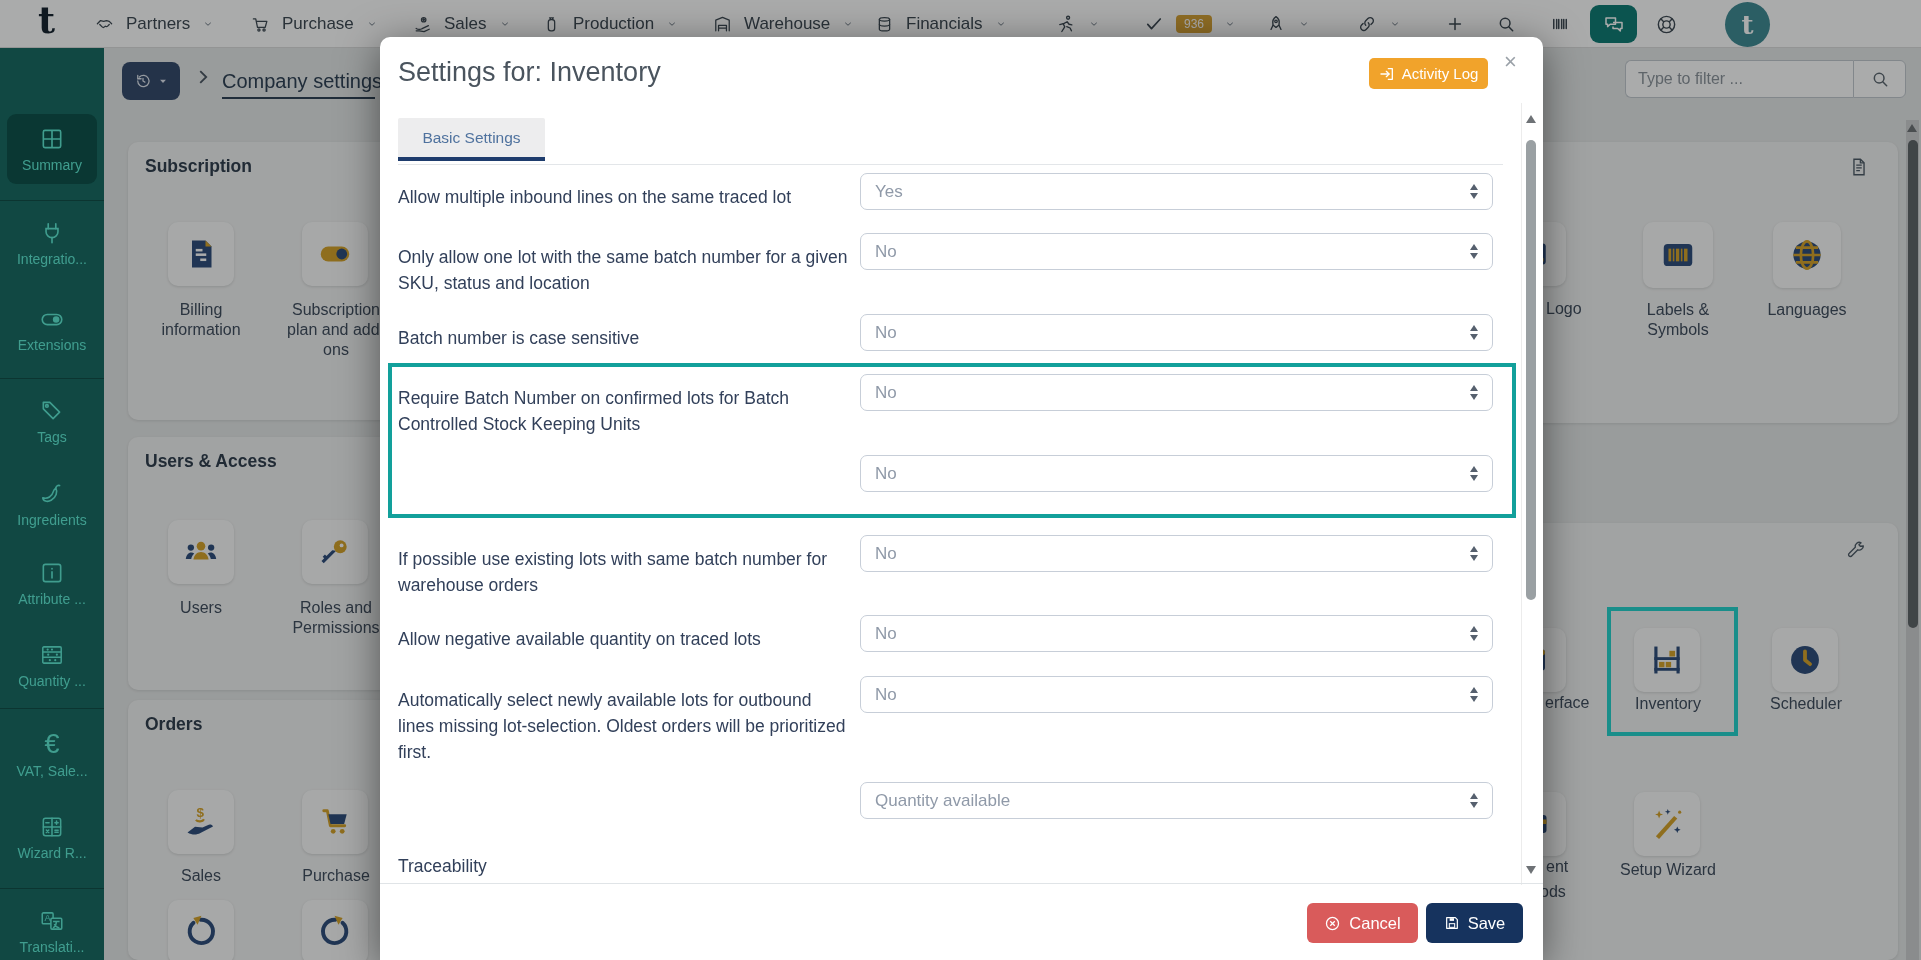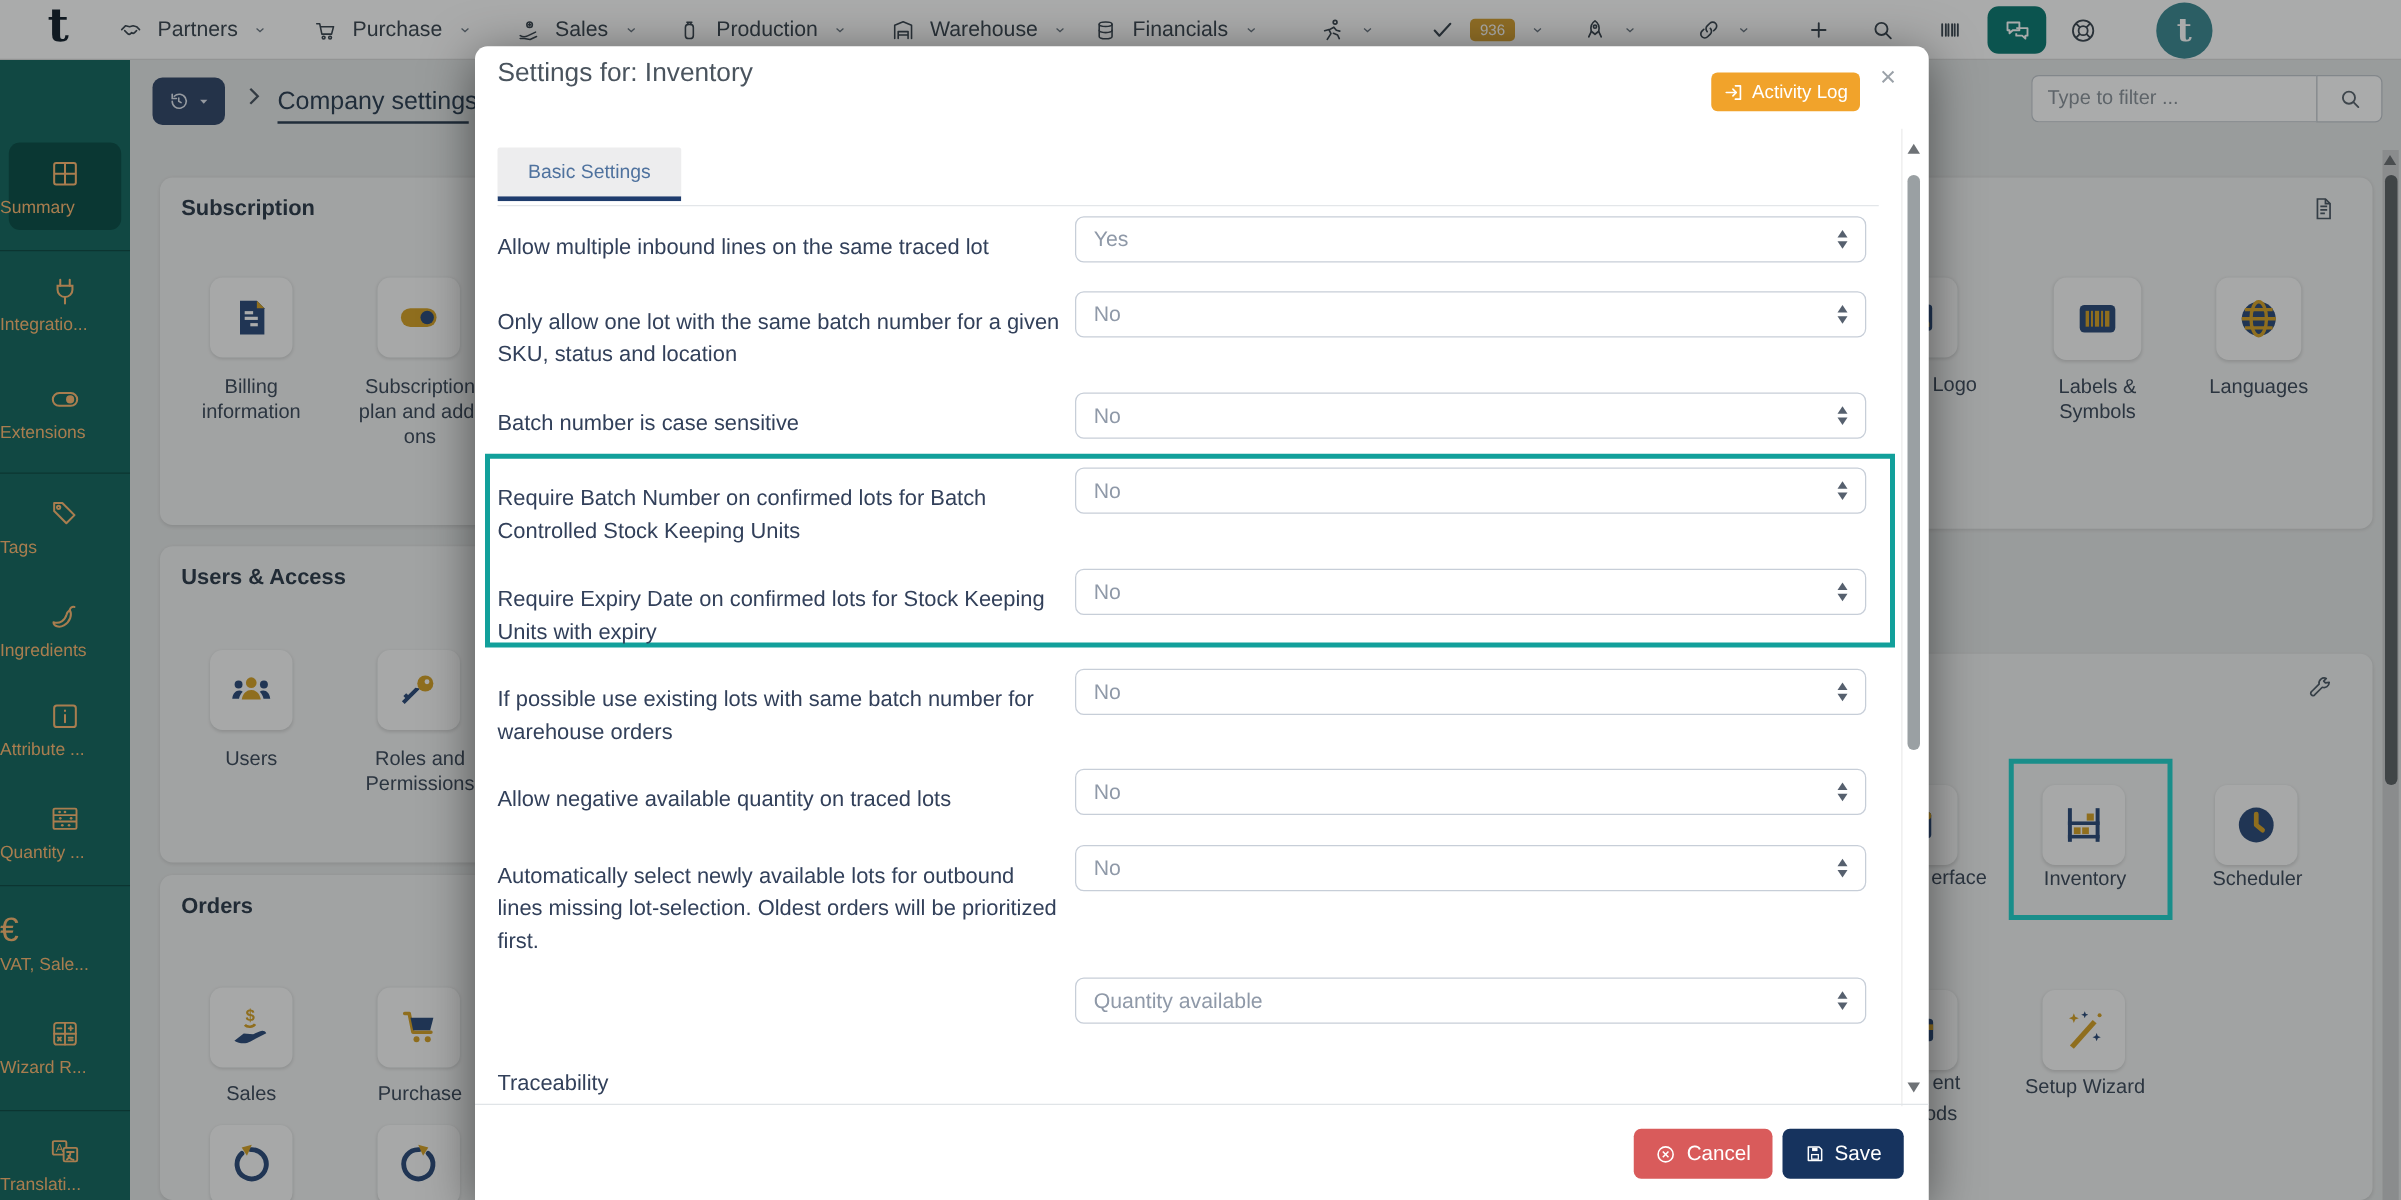--- a/index.html
+++ b/index.html
@@ -9,21 +9,21 @@
   .nav{position:absolute;left:0;top:0;width:1921px;height:48px;background:#ffffff;border-bottom:1px solid #dcdcdc;z-index:2;}
   .logo{position:absolute;left:38px;top:-2px;font-family:"DejaVu Serif",serif;font-size:37px;font-weight:700;color:#16222e;}
   .nav-item{position:absolute;top:0;height:48px;display:flex;align-items:center;gap:12px;color:#3d4852;font-size:17px;cursor:pointer;}
   .nav-item svg{flex:none;}
   .chev{color:#6d7884;}
   .badge{background:#d7a234;color:#fff;font-size:12px;font-weight:400;padding:2px 8px;border-radius:4px;}
   .chat-btn{position:absolute;left:1590px;top:5px;width:47px;height:38px;background:#0e7c74;border-radius:9px;display:flex;align-items:center;justify-content:center;}
   .avatar{position:absolute;left:1725px;top:2px;width:45px;height:45px;border-radius:50%;background:#3f8a94;color:#fff;display:flex;align-items:center;justify-content:center;font-family:"DejaVu Serif",serif;font-size:26px;font-weight:700;}
   
   .sidebar{position:absolute;left:0;top:48px;width:104px;height:912px;background:#176a62;z-index:2;}
-  .sb-item{position:absolute;left:0;width:104px;text-align:left;color:#fdba74;cursor:pointer;}
+  .sb-item{position:absolute;left:0;width:104px;text-align:center;color:#5eead4;cursor:pointer;}
   .sb-item .sb-label{font-size:14px;margin-top:5px;white-space:nowrap;}
   .sb-active-bg{position:absolute;left:7px;top:66px;width:90px;height:70px;background:#0d5049;border-radius:9px;}
   .sb-div{position:absolute;left:0;width:104px;height:1px;background:rgba(0,0,0,.28);}
   
   .content{position:absolute;left:104px;top:48px;width:1817px;height:912px;background:#e6e8e8;z-index:1;}
   .hist-btn{position:absolute;left:18px;top:14px;width:58px;height:38px;background:#35496b;border-radius:8px;display:flex;align-items:center;justify-content:center;gap:6px;color:#dfe5ee;}
   .crumb-chev{position:absolute;left:88px;top:18px;color:#4b5662;}
   .crumb{position:absolute;left:118px;top:22px;font-size:20px;color:#2e4054;}
   .crumb-line{position:absolute;left:118px;top:49px;width:153px;height:2px;background:#2e4054;}
   .filter-wrap{position:absolute;left:1521px;top:12px;display:flex;}
@@ -37,21 +37,21 @@
   .frag{position:absolute;font-size:16px;color:#3f4c5d;white-space:nowrap;}
   .corner-ic{position:absolute;color:#4d5a66;}
   .hl-box{position:absolute;border:4px solid #23d3cd;}
   
   .pg-scroll{position:absolute;left:1802px;top:72px;width:13px;height:840px;background:#cfd1d2;}
   .pg-thumb{position:absolute;left:1.5px;top:20px;width:10px;height:488px;background:#5f6468;border-radius:6px;}
   
   .overlay{position:absolute;left:0;top:0;width:1921px;height:960px;background:rgba(5,8,10,.34);z-index:20;}
   
   .modal{position:absolute;left:380px;top:37px;width:1163px;height:923px;background:#fff;border-radius:10px 10px 0 0;box-shadow:0 8px 40px rgba(0,0,0,.5);z-index:30;}
-  .m-title{position:absolute;left:18px;top:10px;font-size:21px;color:#4a545e;}
+  .m-title{position:absolute;left:18px;top:20px;font-size:27px;color:#4a545e;}
   .al-btn{position:absolute;left:989px;top:21px;width:119px;height:31px;background:#f1a32b;border:none;border-radius:5px;color:#fff;font-size:15px;display:flex;align-items:center;justify-content:center;gap:7px;cursor:pointer;}
   .m-close{position:absolute;left:1124px;top:12px;font-size:22px;color:#9aa1a8;cursor:pointer;}
   .tab{position:absolute;left:18px;top:81px;width:147px;height:43px;background:#ededee;color:#4f729e;display:flex;align-items:center;justify-content:center;font-size:15.5px;border-bottom:4px solid #1e3c6d;border-radius:2px 2px 0 0;cursor:pointer;}
   .tab-line{position:absolute;left:18px;top:127px;width:1105px;height:1px;background:#e3e6e9;}
   .row-label{position:absolute;left:18px;width:452px;font-size:17.5px;color:#32405a;line-height:26px;}
   .sel{position:absolute;left:480px;width:633px;height:37px;border:1px solid #c7ced8;border-radius:7px;background:#fff;display:flex;align-items:center;justify-content:space-between;padding:0 14px;font-size:17px;color:#8f99a8;cursor:pointer;}
   .sel-arrows{display:flex;flex-direction:column;gap:3px;align-items:center;}
   .sa-up{width:0;height:0;border-left:4.5px solid transparent;border-right:4.5px solid transparent;border-bottom:6px solid #56606e;}
   .sa-down{width:0;height:0;border-left:4.5px solid transparent;border-right:4.5px solid transparent;border-top:6px solid #56606e;}
   .m-hl{position:absolute;left:8px;top:326px;width:1128px;height:155px;border:4px solid #12a09b;}
@@ -562,21 +562,20 @@
 
     <div class="row-label" style="top:348px">Require Batch Number on confirmed lots for Batch Controlled Stock Keeping Units</div>
     <div class="sel" style="top:337px">
         <span>No</span>
         <span class="sel-arrows">
           <span class="sa-up"></span>
           <span class="sa-down"></span>
         </span>
       </div>
 
-    <div class="row-label" style="top:429px">Require Expiry Date on confirmed lots for Stock Keeping Units with expiry</div>
     <div class="sel" style="top:418px">
         <span>No</span>
         <span class="sel-arrows">
           <span class="sa-up"></span>
           <span class="sa-down"></span>
         </span>
       </div>
 
     <div class="row-label" style="top:509px">If possible use existing lots with same batch number for warehouse orders</div>
     <div class="sel" style="top:498px">

